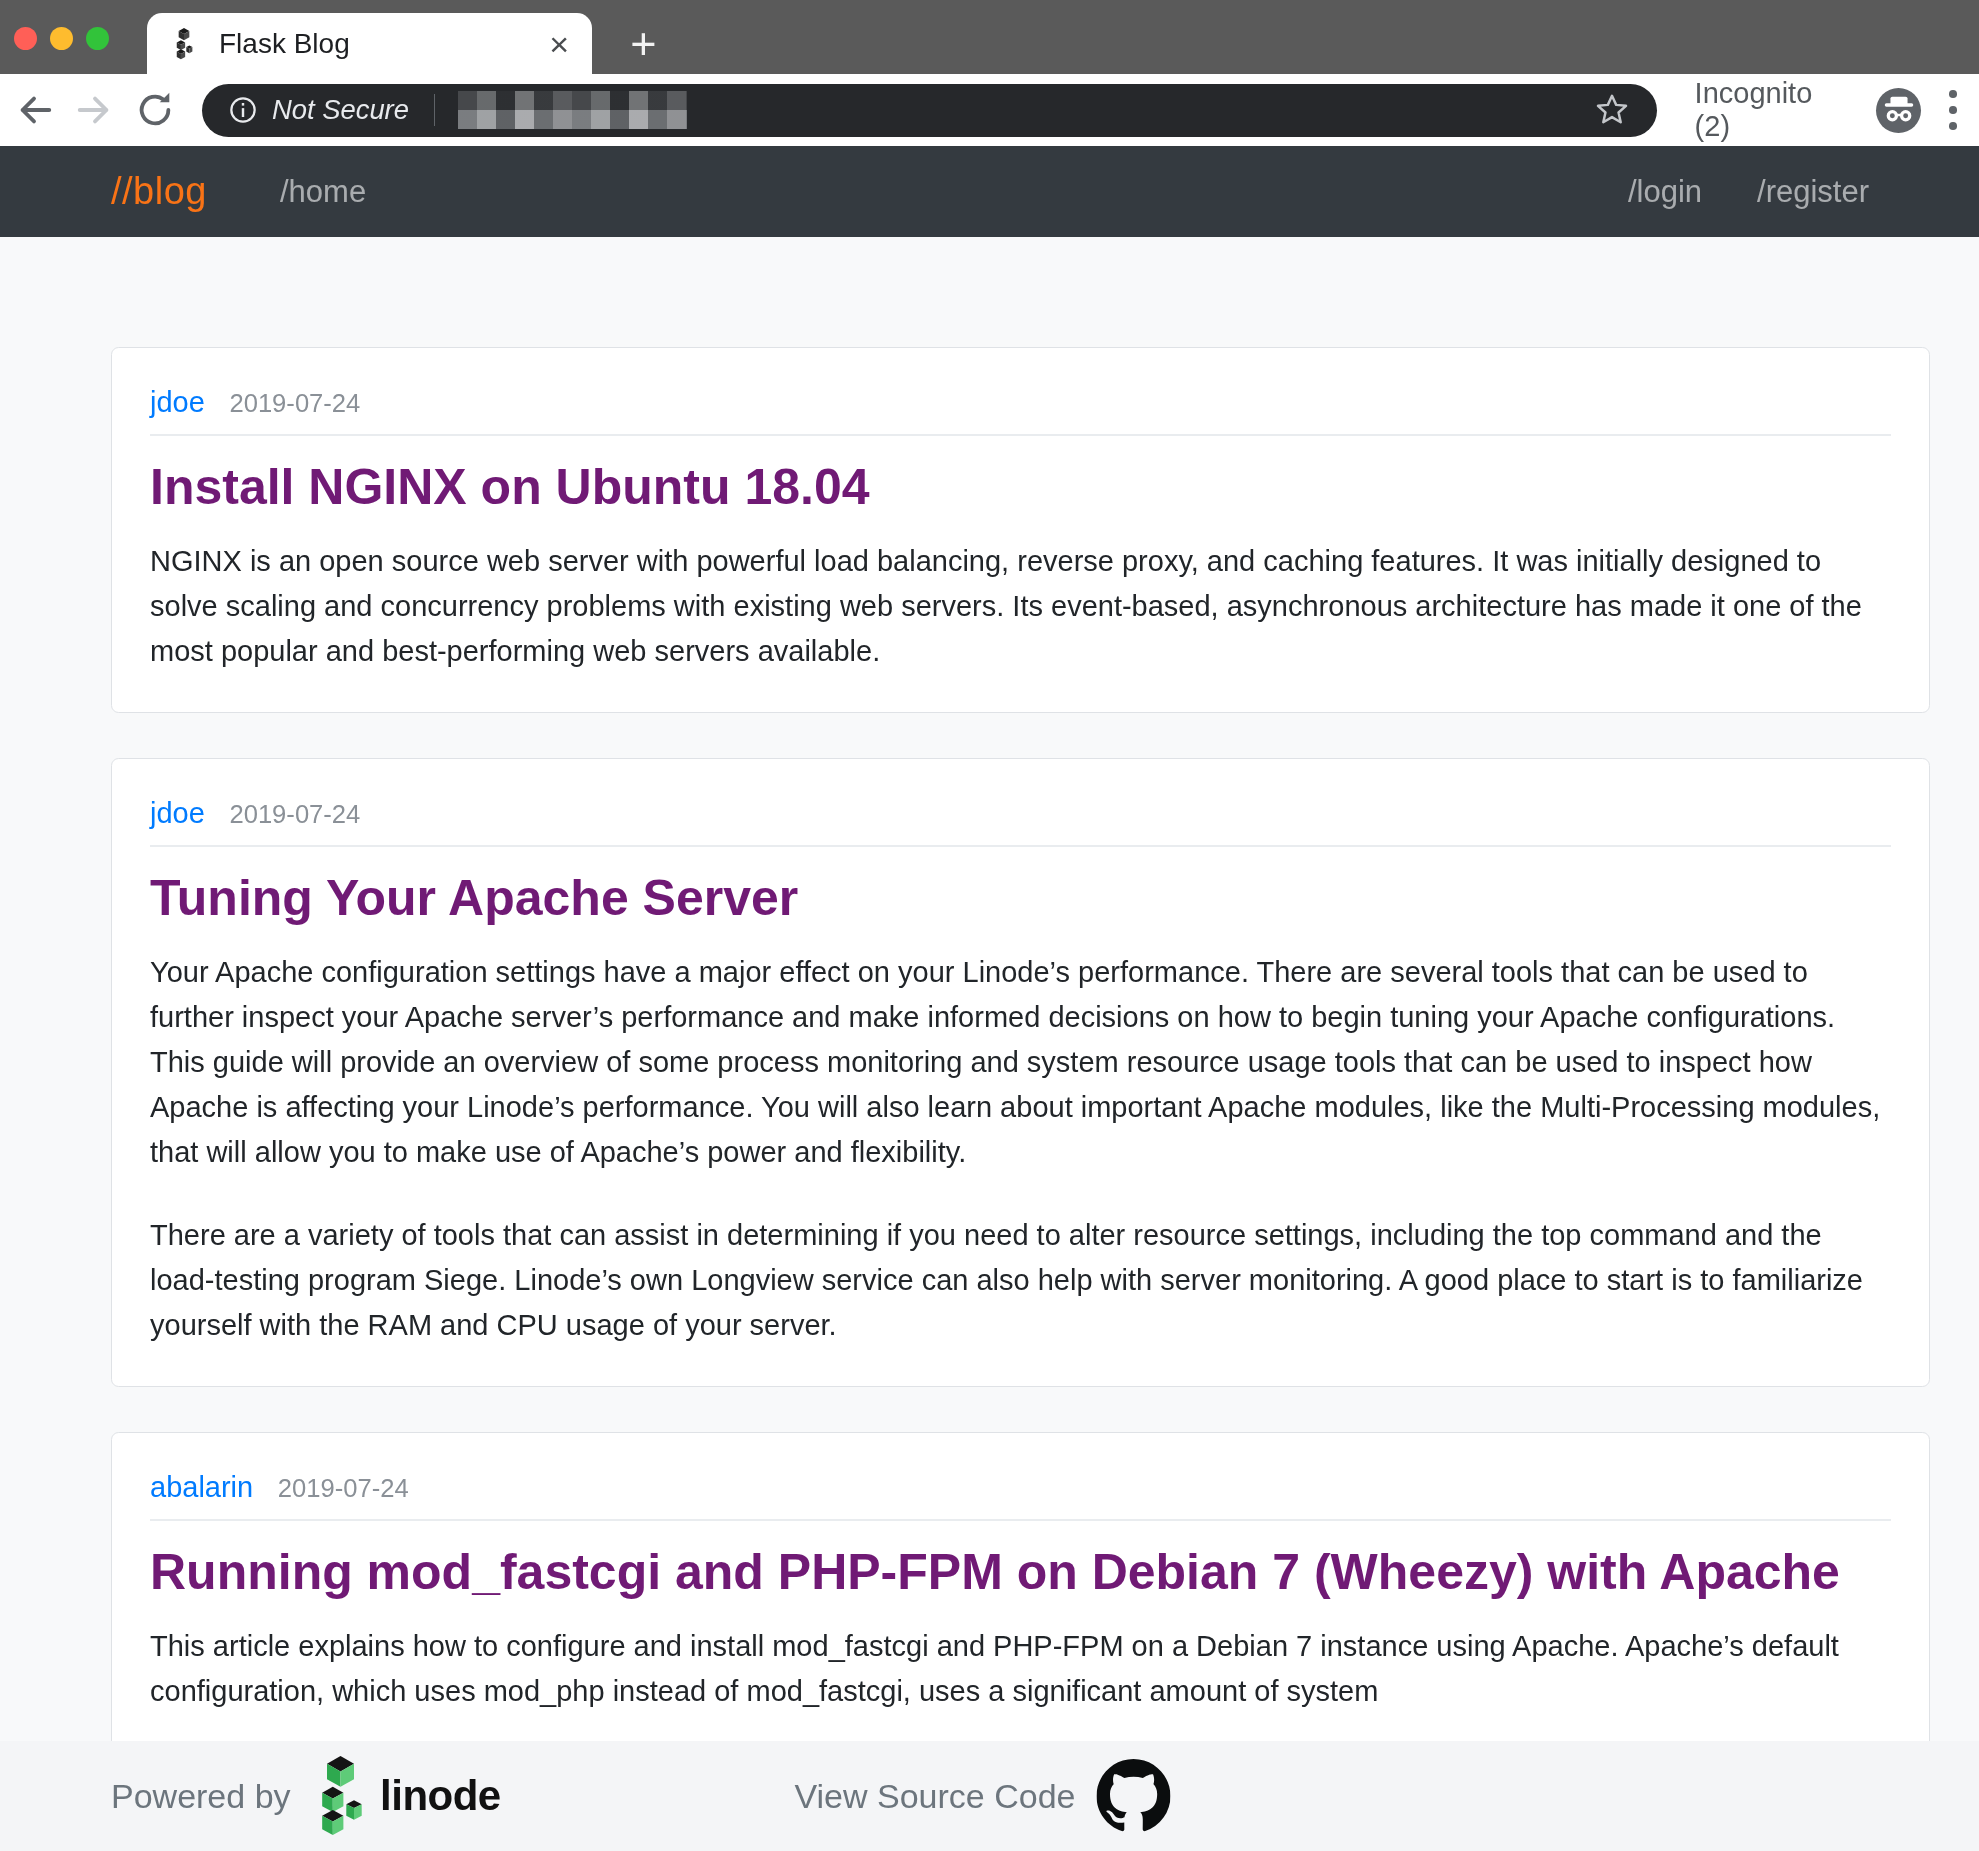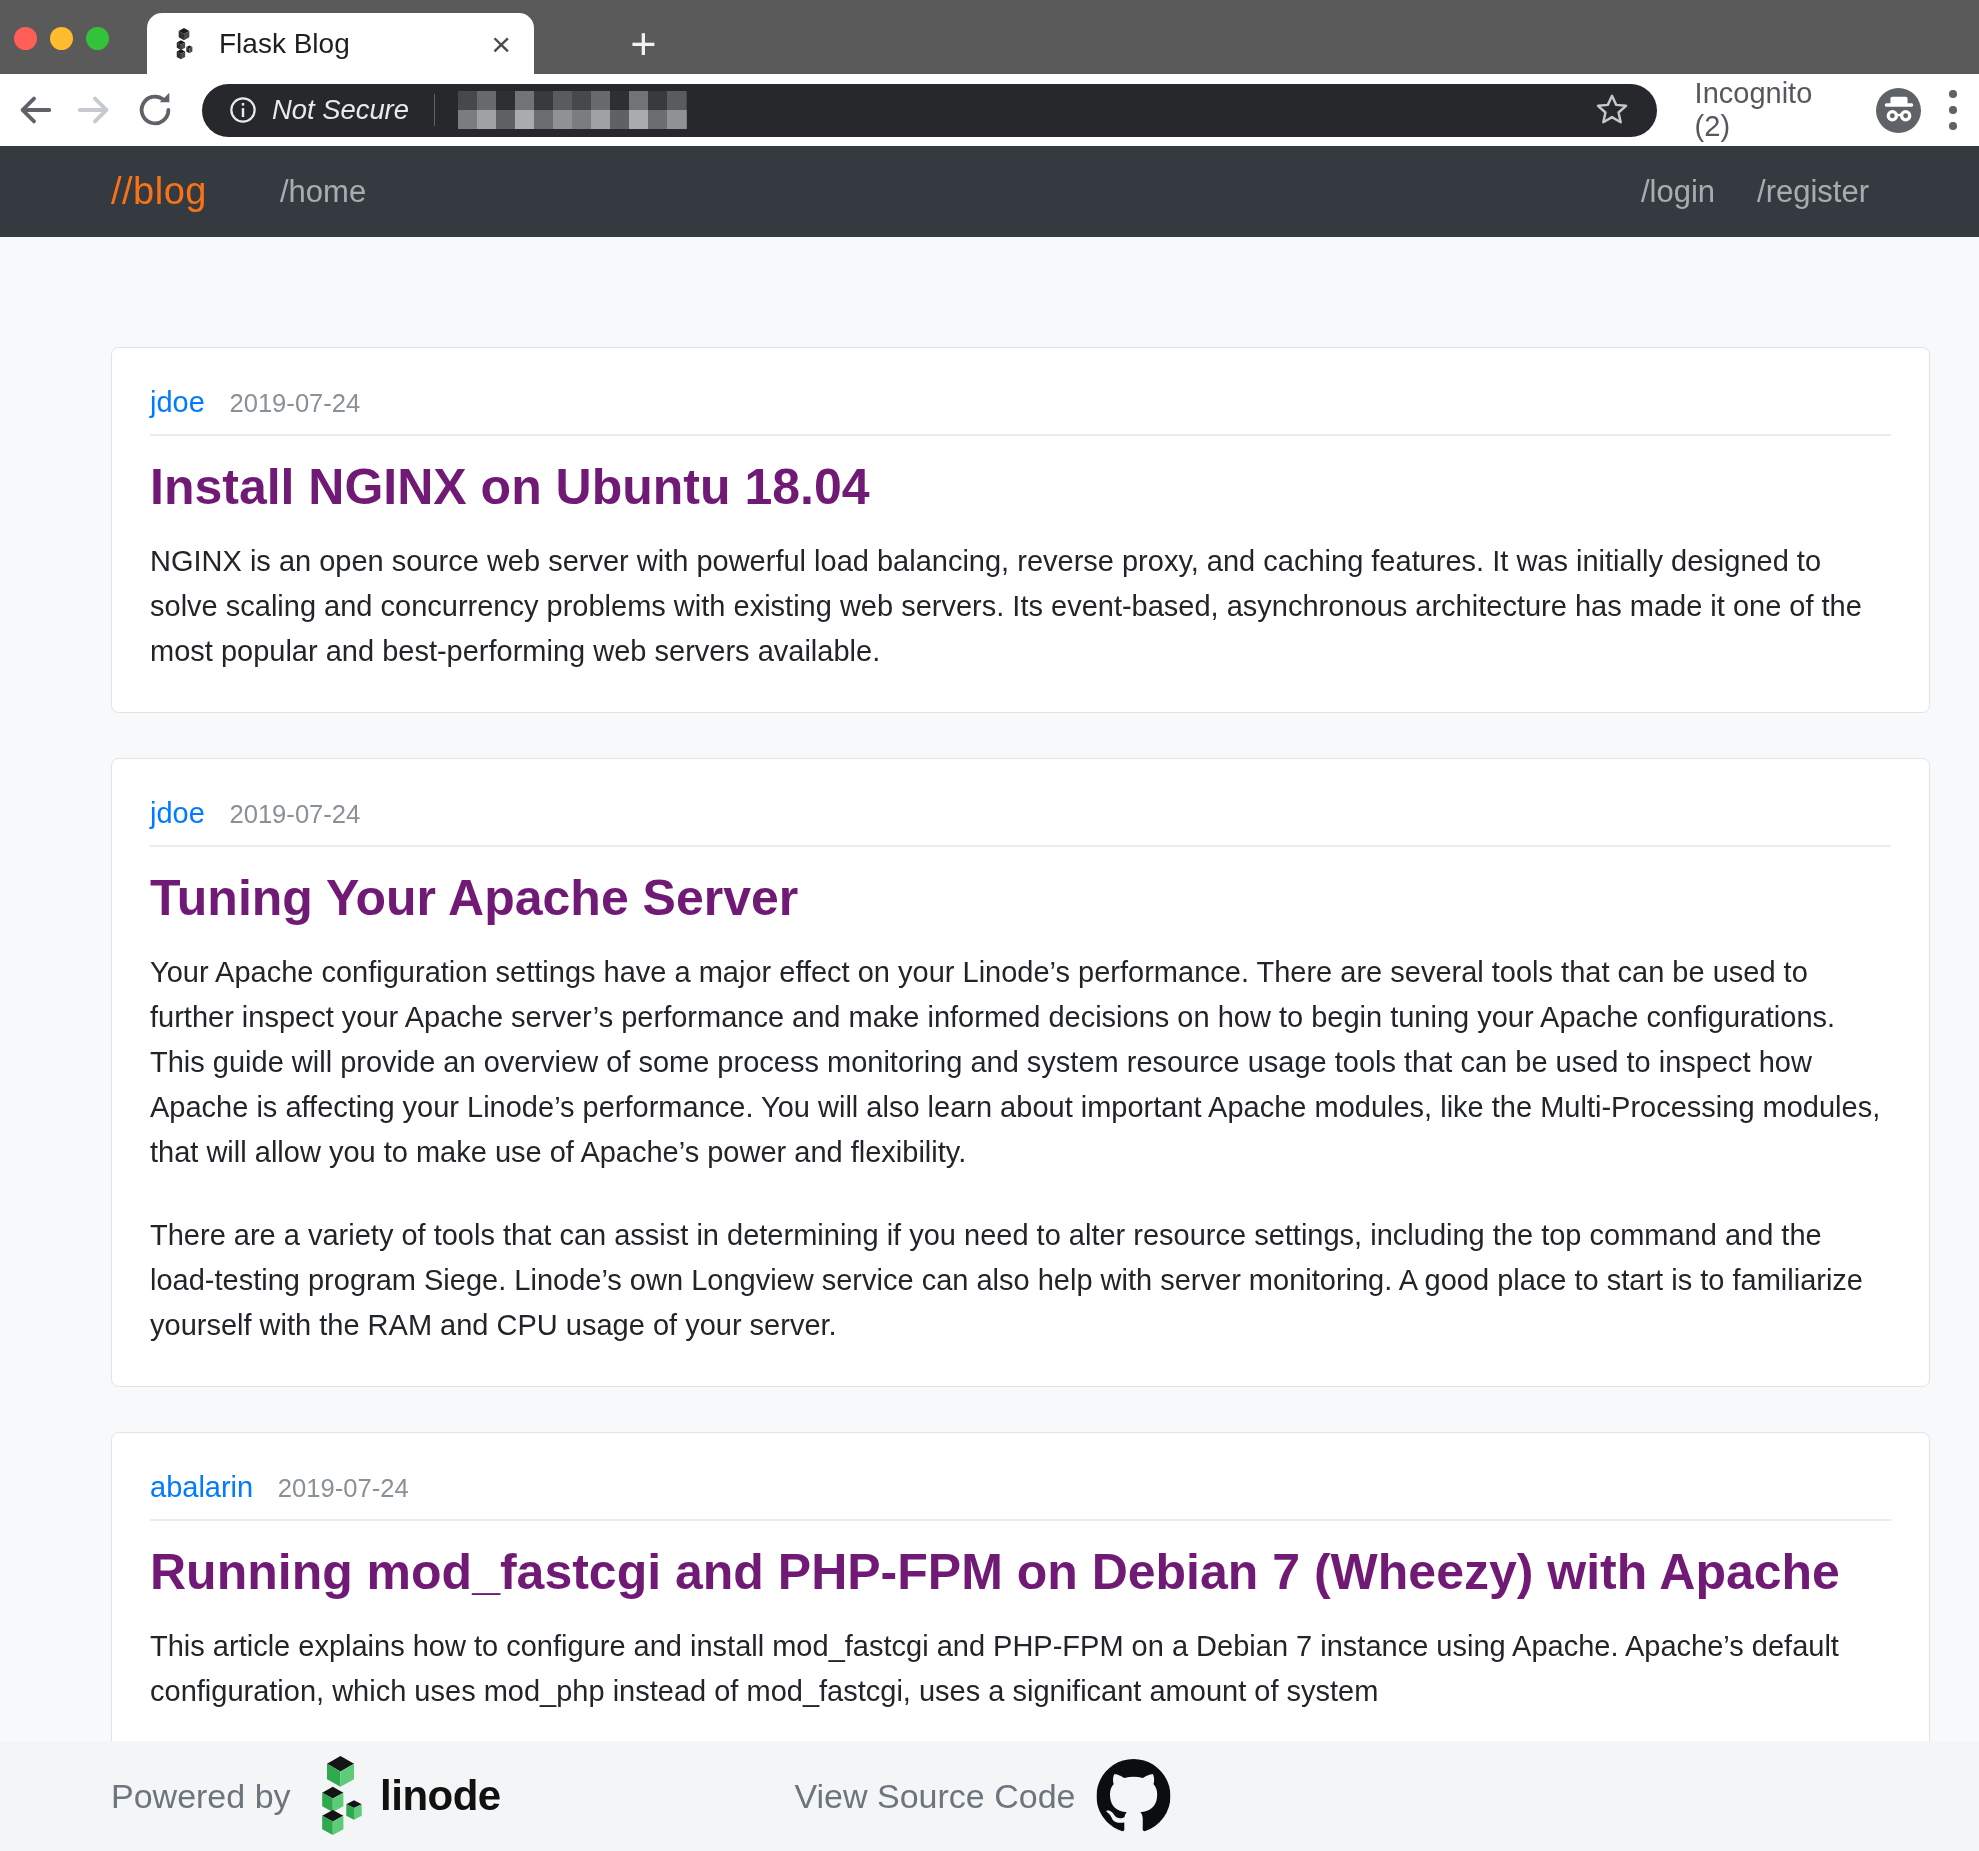--- a/index.html
+++ b/index.html
@@ -5,21 +5,21 @@
   * { box-sizing: border-box; margin: 0; padding: 0; }
   html,body { width:1980px; height:1851px; }
   body { font-family: "Liberation Sans", sans-serif; background:#f8f9fa; }
   .screen { position:relative; width:1980px; height:1851px; overflow:hidden; background:#f8f9fa; }
 
   
   .tabstrip { position:relative; height:74px; background:#5a5a5a; }
   .traffic { position:absolute; top:27.4px; left:14px; display:flex; gap:13.2px; }
   .traffic span { width:23px; height:23px; border-radius:50%; display:block; }
   .tl-red{ background:#ff5f57; } .tl-yellow{ background:#febc2e; } .tl-green{ background:#32c33a; }
-  .tab { position:absolute; left:147px; top:13.2px; width:387px; height:61px; background:#fff;
+  .tab { position:absolute; left:147px; top:13.2px; width:445px; height:61px; background:#fff;
          border-radius:15px 15px 0 0; display:flex; align-items:center; padding:0 23px; }
   .tab-favicon { width:28px; height:32px; margin-right:21px; flex:0 0 auto; }
   .tab-title { font-size:28px; color:#1d1f22; flex:1; }
   .tab-close { font-size:34px; color:#4a4d50; line-height:1; cursor:default; }
   .newtab { position:absolute; left:613px; top:13.2px; width:61px; height:61px; color:#f2f2f2;
             font-size:45px; font-weight:300; display:flex; align-items:center; justify-content:center; }
 
   .toolbar { position:relative; height:72px; background:#fff; display:flex; align-items:center; }
   .navbtn { width:53px; height:53px; display:flex; align-items:center; justify-content:center; margin-left:7.6px; }
   .omnibox { position:relative; margin-left:21px; width:1457px; height:53px; background:#26282b;
@@ -36,21 +36,21 @@
   .incog-badge { width:45px; height:45px; border-radius:50%; background:#5f6368; margin-left:21px;
                  display:flex; align-items:center; justify-content:center; }
   .menu-dots { margin-left:28px; margin-right:23px; display:flex; flex-direction:column; gap:8.5px; }
   .menu-dots i { width:7.6px; height:7.6px; background:#5f6368; border-radius:50%; display:block; }
 
   
   .navbar { height:91px; background:#343a40; display:flex; align-items:center; padding:0 111px; }
   .brand { color:#f97316; font-size:38px; letter-spacing:0.5px; text-decoration:none; }
   .navlink { color:rgba(255,255,255,0.58); font-size:31px; text-decoration:none; }
   .navlink.home { margin-left:73px; }
-  .nav-right { margin-left:auto; display:flex; gap:42px; }
+  .nav-right { margin-left:auto; display:flex; gap:55px; }
 
   
   .content { padding:110px 50px 0 111px; }
   .card { background:#ffffff; border:1.9px solid #dfe2e6; border-radius:7.6px; padding:38px;
           margin-bottom:45px; }
   .post-meta { display:flex; align-items:baseline; }
   .author { color:#007bff; font-size:29px; text-decoration:none; }
   .post-date { color:#8a9097; font-size:25.6px; margin-left:24.6px; }
   .meta-divider { height:1.9px; background:#e9ecef; margin:15px 0 21px 0; }
   .post-title { font-size:50px; font-weight:600; color:#701a75; line-height:1.22; margin-bottom:21px; }

